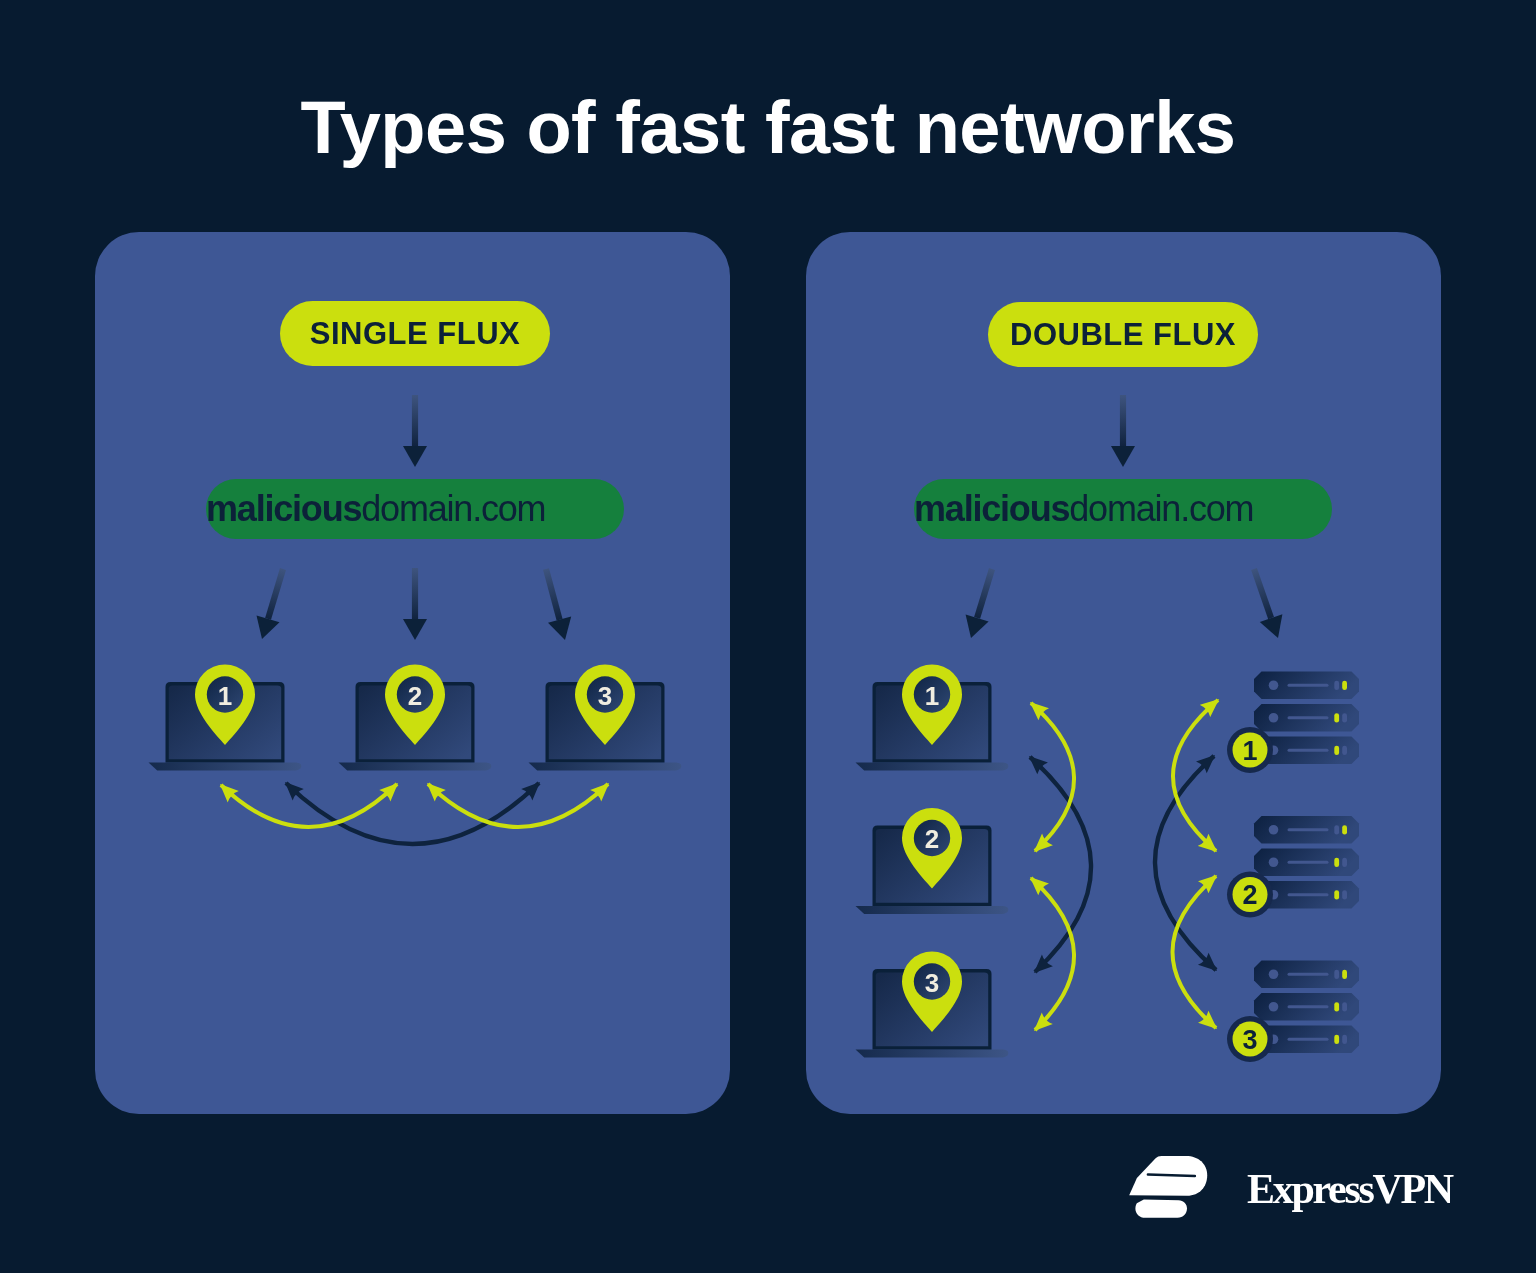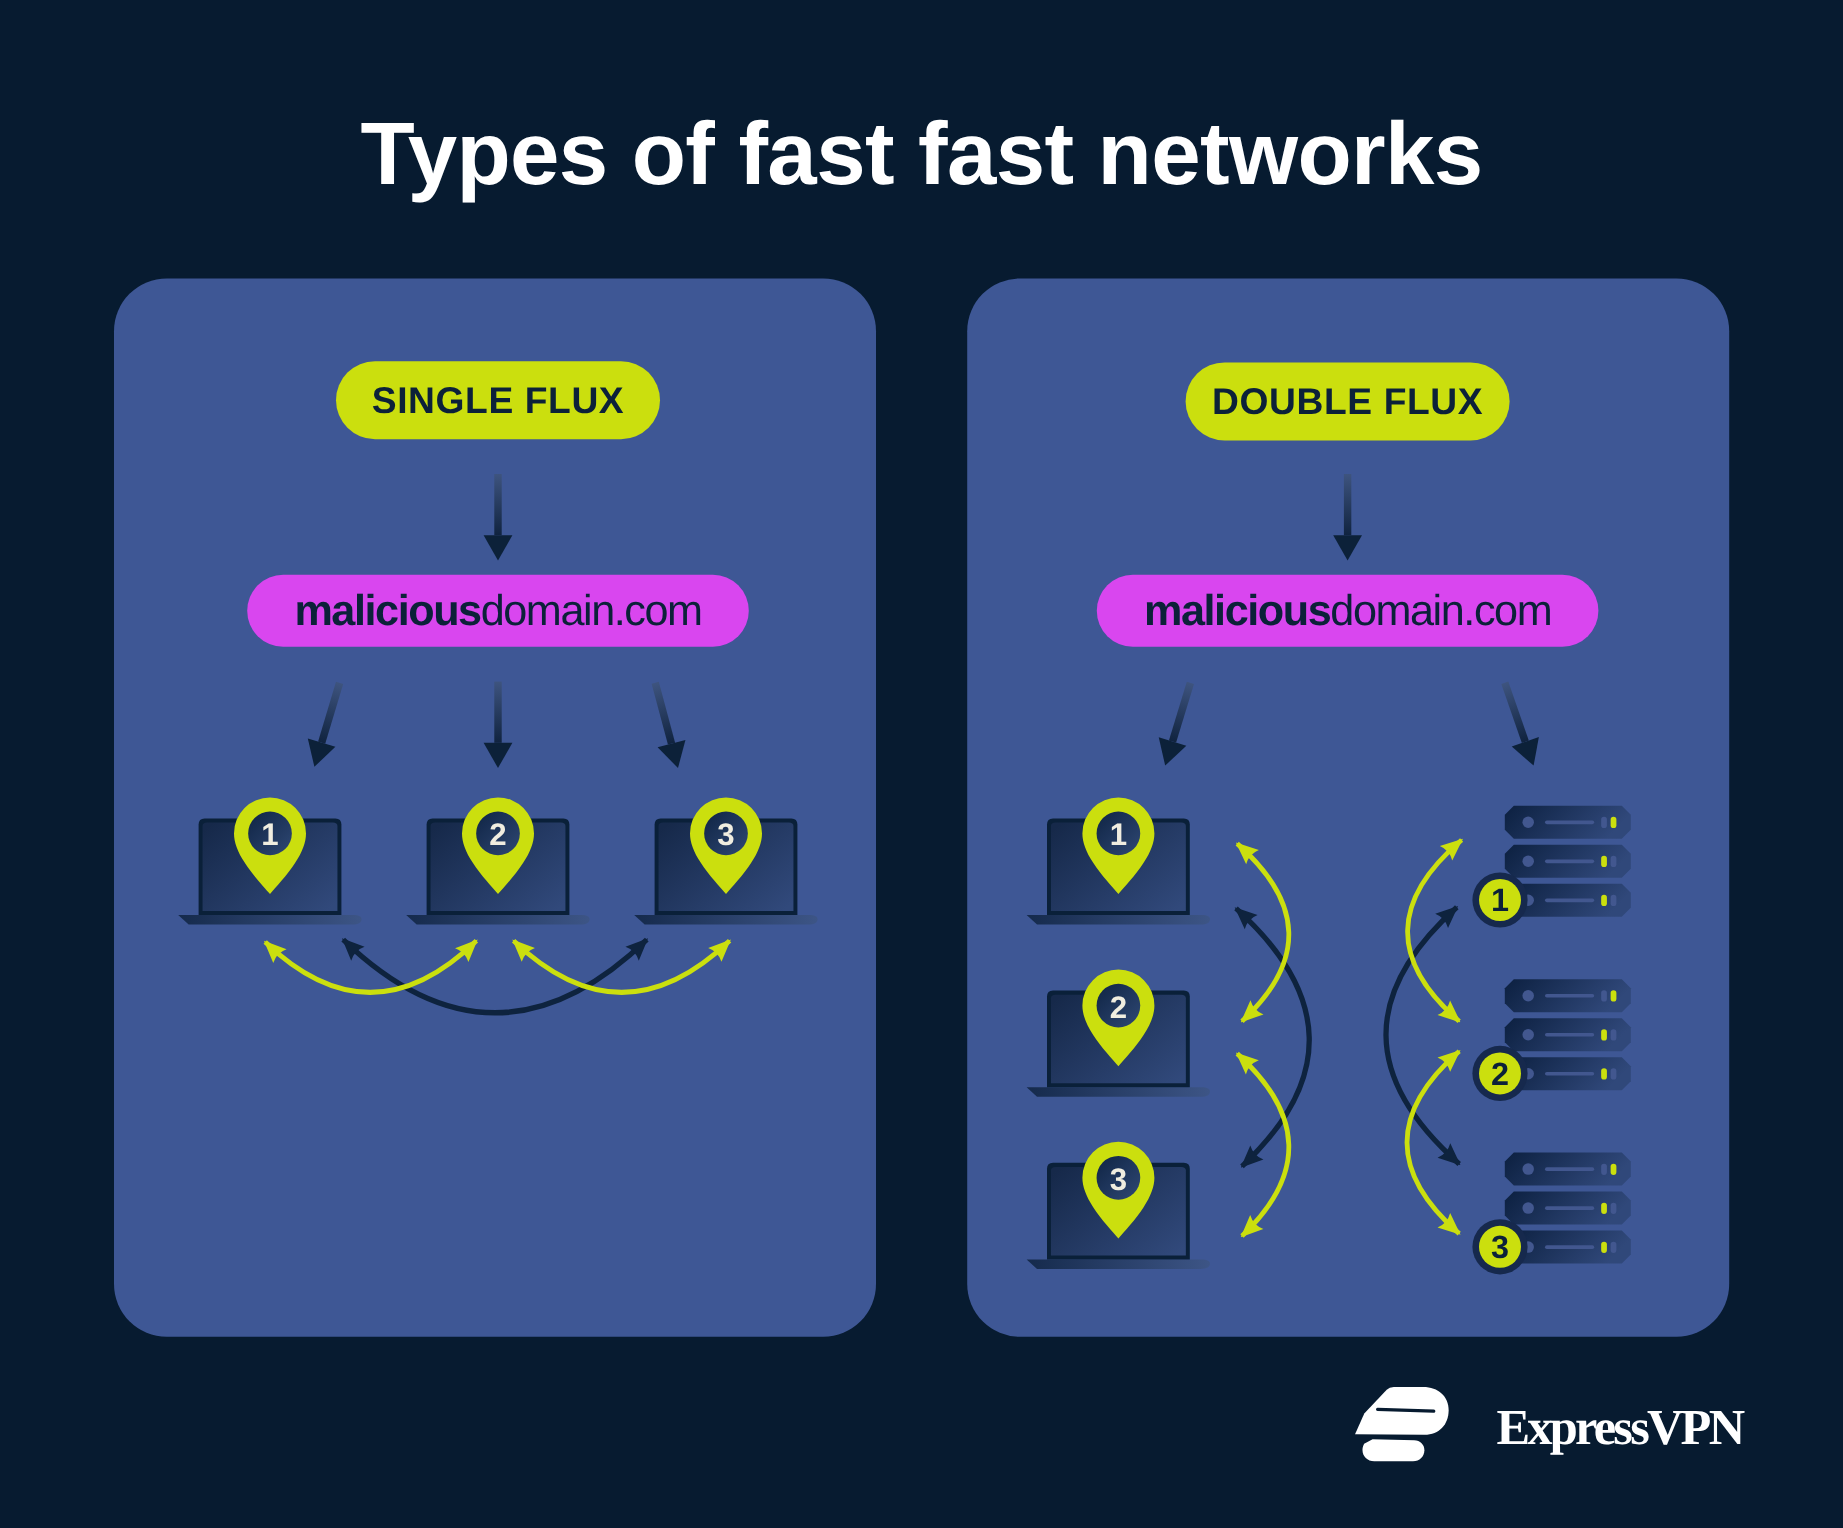--- a/index.html
+++ b/index.html
@@ -3,22 +3,22 @@
 <meta charset="utf-8">
 <style>
   html,body{margin:0;padding:0;}
   .page{position:relative;width:1536px;height:1273px;background:#071B30;overflow:hidden;
         font-family:"Liberation Sans", sans-serif;}
   .title{position:absolute;left:0;top:91px;width:1536px;text-align:center;color:#FFFFFF;
          font-size:74px;font-weight:bold;letter-spacing:-0.5px;line-height:1;}
   .panel{position:absolute;top:232px;width:635px;height:882px;background:#3E5795;border-radius:44px;}
   .pill{position:absolute;height:65px;border-radius:33px;background:#CBDF0E;color:#0C2139;
         font-weight:bold;font-size:31px;letter-spacing:0.5px;text-align:center;line-height:65px;}
-  .dom{position:absolute;top:479px;width:418px;height:60px;border-radius:30px;background:#d946ef;
-       color:#0C2139;font-size:36px;text-align:center;line-height:59px;letter-spacing:-1.2px;}
+  .dom{position:absolute;top:479px;width:418px;height:60px;border-radius:30px;background:#15803d;
+       color:#0C2139;font-size:36px;line-height:59px;letter-spacing:-1.2px;}
   svg{position:absolute;left:0;top:0;}
 </style>
 </head>
 <body>
 <div class="page">
   <div class="title">Types of fast fast networks</div>
   <div class="panel" style="left:95px;"></div>
   <div class="panel" style="left:806px;"></div>
   <div class="pill" style="left:280px;top:301px;width:270px;">SINGLE FLUX</div>
   <div class="pill" style="left:988px;top:302px;width:270px;">DOUBLE FLUX</div>

